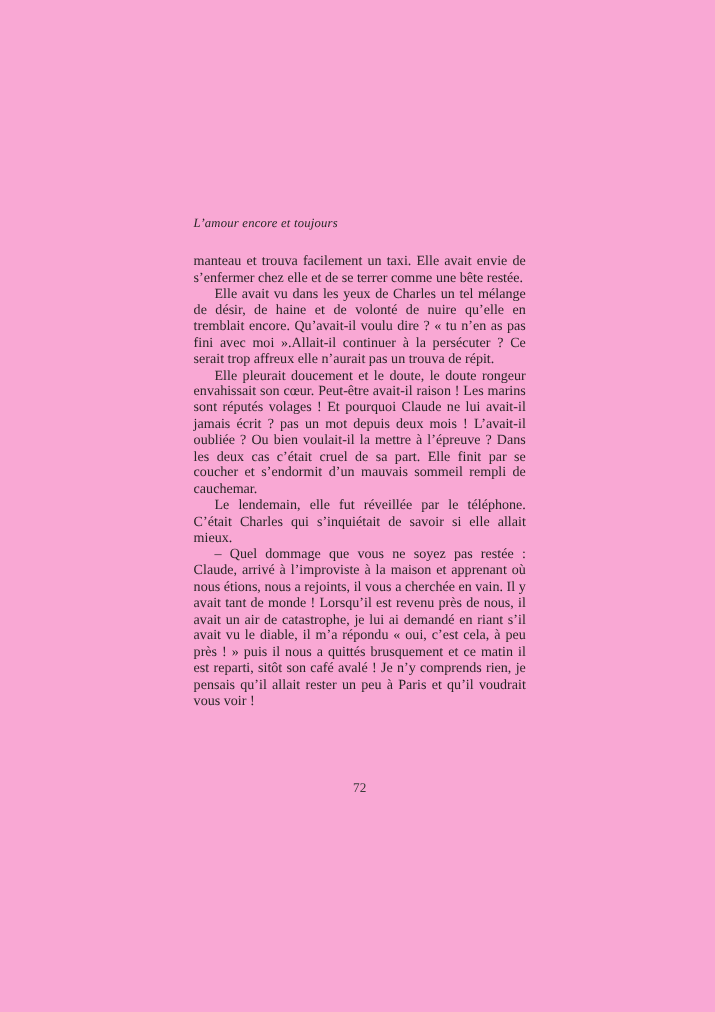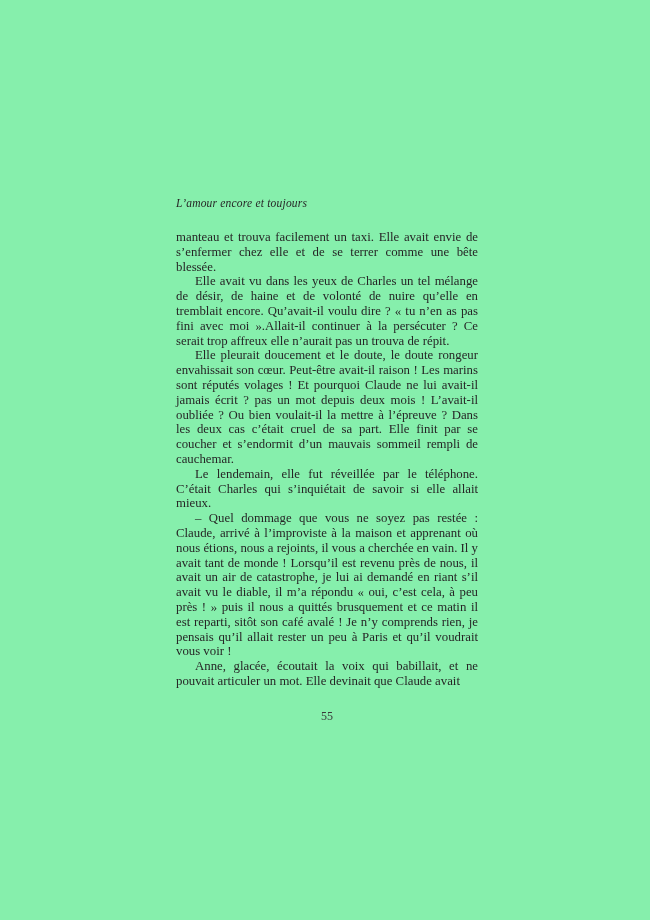--- a/index.html
+++ b/index.html
@@ -54,26 +54,25 @@
     top: 709px;
     width: 302px;
     text-align: center;
     font-size: 12px;
     color: #3a3a3a;
   }
 </style>
 </head>
 <body style="background: rgb(255, 255, 255);">
 
-<div class="book-page" style="background: #86efac; color: rgb(38, 38, 38);">
+<div class="book-page" style="background: #f9a8d4; color: rgb(38, 38, 38);">
   <div class="running-header">L’amour encore et toujours</div>
 
   <div class="body-text">
-      <p>manteau et trouva facilement un taxi. Elle avait envie de s’enfermer chez elle et de se terrer comme une bête blessée.</p>
+      <p>manteau et trouva facilement un taxi. Elle avait envie de s’enfermer chez elle et de se terrer comme une bête restée.</p>
       <p>Elle avait vu dans les yeux de Charles un tel mélange de désir, de haine et de volonté de nuire qu’elle en tremblait encore. Qu’avait-il voulu dire ? « tu n’en as pas fini avec moi ».Allait-il continuer à la persécuter ? Ce serait trop affreux elle n’aurait pas un trouva de répit.</p>
       <p>Elle pleurait doucement et le doute, le doute rongeur envahissait son cœur. Peut-être avait-il raison ! Les marins sont réputés volages ! Et pourquoi Claude ne lui avait-il jamais écrit ? pas un mot depuis deux mois ! L’avait-il oubliée ? Ou bien voulait-il la mettre à l’épreuve ? Dans les deux cas c’était cruel de sa part. Elle finit par se coucher et s’endormit d’un mauvais sommeil rempli de cauchemar.</p>
       <p>Le lendemain, elle fut réveillée par le téléphone. C’était Charles qui s’inquiétait de savoir si elle allait mieux.</p>
       <p>– Quel dommage que vous ne soyez pas restée : Claude, arrivé à l’improviste à la maison et apprenant où nous étions, nous a rejoints, il vous a cherchée en vain. Il y avait tant de monde ! Lorsqu’il est revenu près de nous, il avait un air de catastrophe, je lui ai demandé en riant s’il avait vu le diable, il m’a répondu « oui, c’est cela, à peu près ! » puis il nous a quittés brusquement et ce matin il est reparti, sitôt son café avalé ! Je n’y comprends rien, je pensais qu’il allait rester un peu à Paris et qu’il voudrait vous voir !</p>
-      <p>Anne, glacée, écoutait la voix qui babillait, et ne pouvait articuler un mot. Elle devinait que Claude avait</p>
     </div>
 
-  <div class="page-number">55</div>
+  <div class="page-number">72</div>
 </div>
 
 </body></html>

